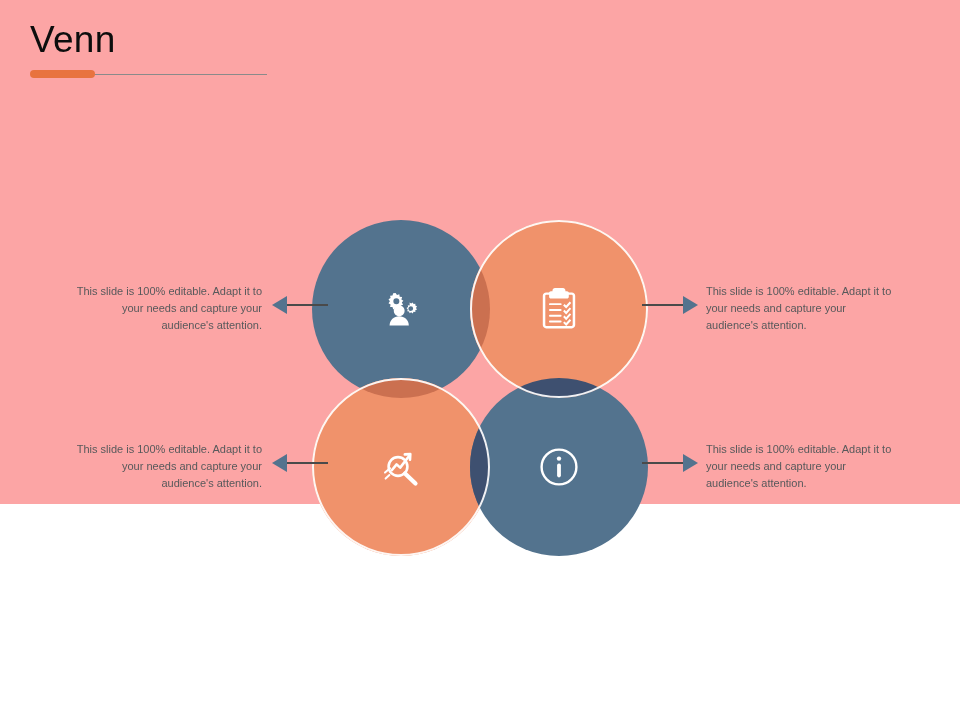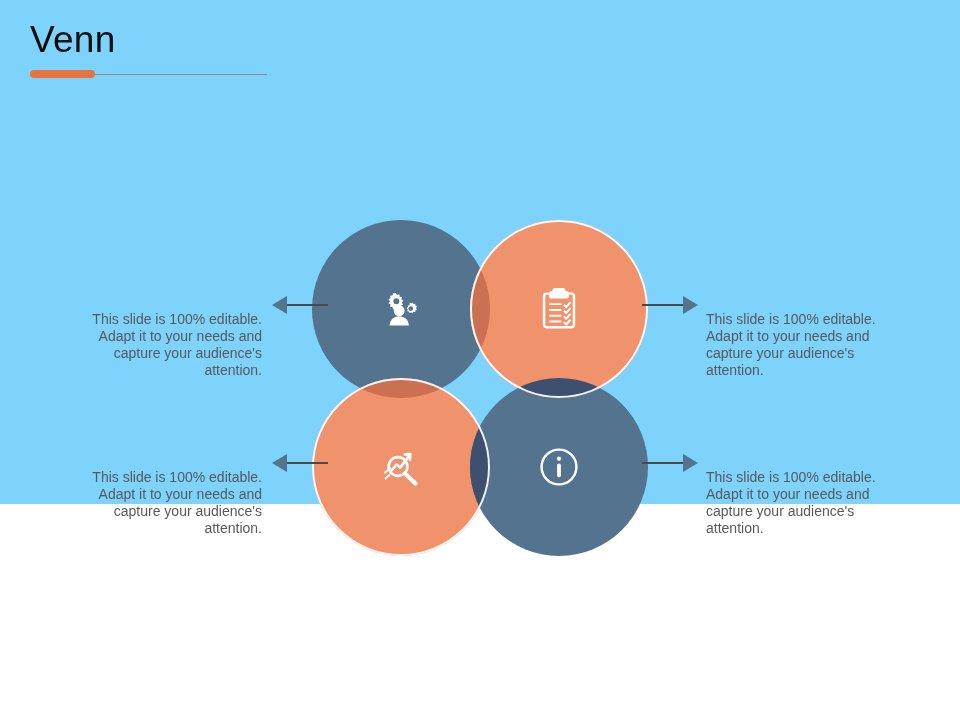--- a/index.html
+++ b/index.html
@@ -10,21 +10,21 @@
     height: 720px;
     background: #ffffff;
     font-family: "Liberation Sans", sans-serif;
     overflow: hidden;
   }
 
   .slide {
     position: relative;
     width: 960px;
     height: 504px;
-    background: #7dd3fc;
+    background: #fca5a5;
   }
 
   
   .title-block {
     position: absolute;
     left: 30px;
     top: 18px;
     width: 400px;
     height: 70px;
   }
@@ -143,25 +143,24 @@
   .arrow.right .head { border-left: 15px solid #53738e; }
 
   .arrow-left-top    { left: 272px; top: 295px; width: 56px; }
   .arrow-right-top   { left: 642px; top: 295px; width: 56px; }
   .arrow-left-bottom { left: 272px; top: 453px; width: 56px; }
   .arrow-right-bottom{ left: 642px; top: 453px; width: 56px; }
 
   
   .caption {
     position: absolute;
-    font-size: 14px;
+    font-size: 11px;
     line-height: 17px;
     color: #57595b;
     width: 194px;
-    margin-top: 28px;
   }
   .caption.right-align { text-align: right; }
   .caption.left-align  { text-align: left; }
 
   .cap-tl { left: 68px;  top: 283px; }
   .cap-tr { left: 706px; top: 283px; }
   .cap-bl { left: 68px;  top: 441px; }
   .cap-br { left: 706px; top: 441px; }
 </style>
 </head>

